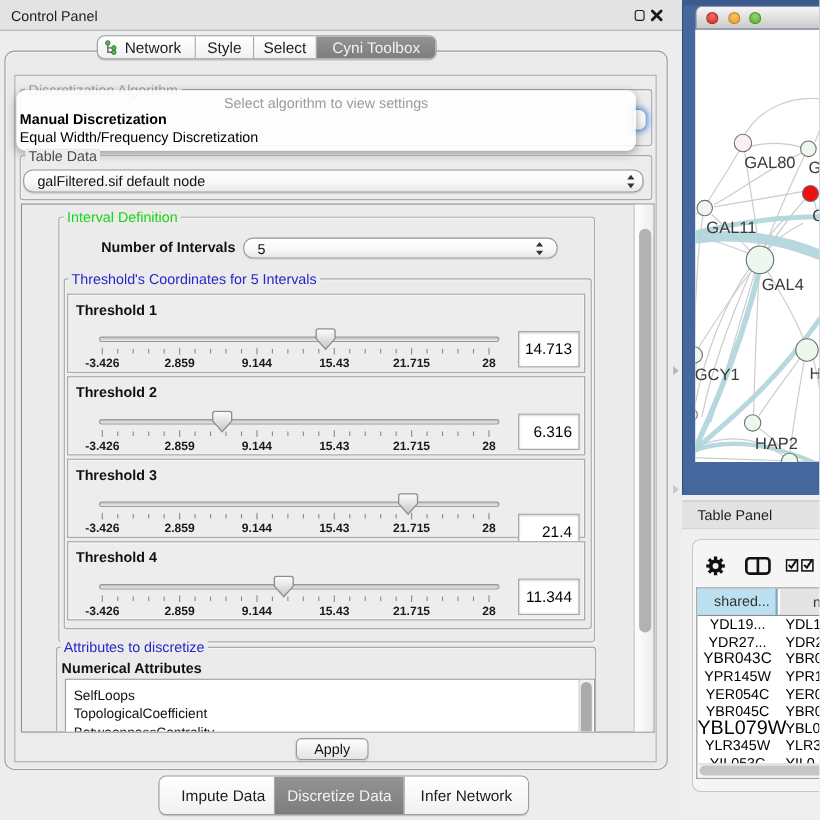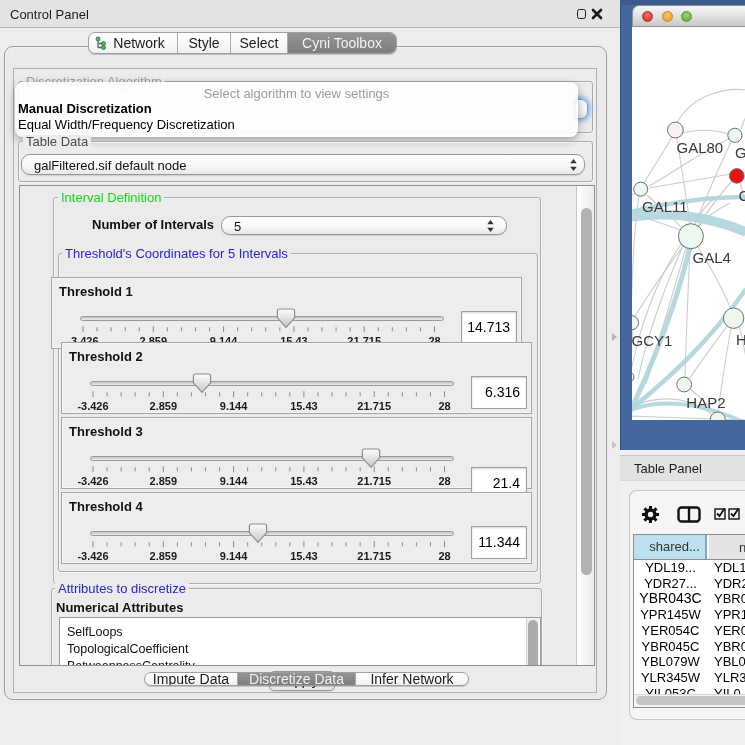--- a/index.html
+++ b/index.html
@@ -66,21 +66,21 @@
 <div class="abs" style="left:72px;top:31px;font-weight:bold;font-size:13px;color:#111;">Number of Intervals</div>
 <div class="combo" style="left:201px;top:30px;width:286px;height:19px;">
       <span class="ctext">5</span>
       <svg class="spin" style="right:11px;" viewBox="0 0 9 14">
         <path d="M1 5 L4.5 0.5 L8 5 Z" fill="#333"></path>
         <path d="M1 9 L4.5 13.5 L8 9 Z" fill="#333"></path>
       </svg>
     </div>
 <div class="tbox abs" style="left:38px;top:67px;width:480px;height:319px;"></div>
 <div class="ttl" style="left:42px;top:61px;color:#2626c9;">Threshold's Coordinates for 5 Intervals</div>
-<div class="thp" style="left:31px;top:81px;margin-top:10px;">
+<div class="thp" style="left:41px;top:81px;">
 <div class="thlab">Threshold 1</div>
 <div class="track"></div>
 <svg class="abs" style="left:29px;top:48px;" width="360" height="7" viewBox="0 0 360 7">
         <line x1="2.00" y1="0.2" x2="2.00" y2="6.2" stroke="#8a8a8a" stroke-width="1"></line>
         <line x1="16.06" y1="1.3" x2="16.06" y2="5.3" stroke="#8a8a8a" stroke-width="1"></line>
         <line x1="30.12" y1="1.3" x2="30.12" y2="5.3" stroke="#8a8a8a" stroke-width="1"></line>
         <line x1="44.18" y1="1.3" x2="44.18" y2="5.3" stroke="#8a8a8a" stroke-width="1"></line>
         <line x1="58.24" y1="1.3" x2="58.24" y2="5.3" stroke="#8a8a8a" stroke-width="1"></line>
         <line x1="72.30" y1="0.2" x2="72.30" y2="6.2" stroke="#8a8a8a" stroke-width="1"></line>
         <line x1="86.36" y1="1.3" x2="86.36" y2="5.3" stroke="#8a8a8a" stroke-width="1"></line>
@@ -272,21 +272,21 @@
 <div class="lrow" style="position:absolute;left:7px;top:7px;">SelfLoops</div>
 <div class="lrow" style="position:absolute;left:7px;top:24px;">TopologicalCoefficient</div>
 <div class="lrow" style="position:absolute;left:7px;top:41px;">BetweennessCentrality</div>
 <div style="position:absolute;right:1px;top:0;width:13px;height:58px;background:#f0f0f0;border-left:1px solid #cfcfcf;"></div>
 <div style="position:absolute;right:2px;top:2px;width:10px;height:56px;background:#ababab;border-radius:5px;"></div>
 </div>
 </div>
 <div class="abs" style="left:576px;top:186px;width:18px;height:479px;background:linear-gradient(to right,#ffffff,#ececec);border-left:1px solid #c6c6c6;"></div>
 <div class="abs" style="left:581px;top:208px;width:11px;height:367px;background:#b2b2b2;border-radius:5.5px;"></div>
 <div class="abs" style="left:269px;top:671px;width:66px;height:20px;border:1px solid #989898;border-radius:5px;background:linear-gradient(#ffffff,#e4e4e4);font-size:13px;color:#111;text-align:center;line-height:18px;box-shadow:0 1px 1px rgba(0,0,0,0.1);">Apply</div>
-<div class="abs seg" style="left:144px;top:672px;height:14px;">
+<div class="abs seg" style="left:144px;top:705px;height:36px;padding-left:12px;">
 <div style="width:93px;">Impute Data</div>
 <div class="sel" style="width:118px;">Discretize Data</div>
 <div style="width:112px;">Infer Network</div>
 </div>
 <div class="abs" style="left:612px;top:333px;width:0;height:0;border-top:4px solid transparent;border-bottom:4px solid transparent;border-left:5px solid #b5b5b5;"></div>
 <div class="abs" style="left:612px;top:441px;width:0;height:0;border-top:4px solid transparent;border-bottom:4px solid transparent;border-left:5px solid #c5c5c5;"></div>
 <div class="abs" style="left:620px;top:0;width:125px;height:450px;background:#44679e;border-left:1px solid #32507f;"></div>
 <div class="abs" style="left:620px;top:0;width:125px;height:5px;background:#3c5a8d;"></div>
 <div class="abs" style="left:632px;top:5px;width:113px;height:22px;background:linear-gradient(#f7f7f7,#c9c9c9);border:1px solid #8f8f8f;border-right:none;border-top-left-radius:7px;"></div>
 <div class="abs" style="left:642.0px;top:10.5px;width:11px;height:11px;border-radius:50%;background:radial-gradient(circle at 50% 32%, #f4726b, #dc3c34 70%);border:1px solid #a83228;"></div>
@@ -387,20 +387,20 @@
 <div class="abs" style="left:0;top:40.7px;width:73px;height:15.7px;font-size:13px;color:#000;text-align:center;line-height:15.7px;">YDR27...</div>
 <div class="abs" style="left:80px;top:40.7px;width:40px;height:15.7px;font-size:13px;color:#000;line-height:15.7px;">YDR2</div>
 <div class="abs" style="left:0;top:56.4px;width:73px;height:15.7px;font-size:14px;color:#000;text-align:center;line-height:15.7px;">YBR043C</div>
 <div class="abs" style="left:80px;top:56.4px;width:40px;height:15.7px;font-size:13px;color:#000;line-height:15.7px;">YBR0</div>
 <div class="abs" style="left:0;top:72.1px;width:73px;height:15.7px;font-size:13px;color:#000;text-align:center;line-height:15.7px;">YPR145W</div>
 <div class="abs" style="left:80px;top:72.1px;width:40px;height:15.7px;font-size:13px;color:#000;line-height:15.7px;">YPR1</div>
 <div class="abs" style="left:0;top:87.8px;width:73px;height:15.7px;font-size:13px;color:#000;text-align:center;line-height:15.7px;">YER054C</div>
 <div class="abs" style="left:80px;top:87.8px;width:40px;height:15.7px;font-size:13px;color:#000;line-height:15.7px;">YER0</div>
 <div class="abs" style="left:0;top:103.5px;width:73px;height:15.7px;font-size:13px;color:#000;text-align:center;line-height:15.7px;">YBR045C</div>
 <div class="abs" style="left:80px;top:103.5px;width:40px;height:15.7px;font-size:13px;color:#000;line-height:15.7px;">YBR0</div>
-<div class="abs" style="left:0;top:119.2px;width:73px;height:15.7px;font-size:13px;color:#000;text-align:center;line-height:15.7px;">YBL079W</div>
+<div class="abs" style="left:0;top:119.2px;width:73px;height:15.7px;font-size:18px;color:#000;text-align:center;line-height:15.7px;">YBL079W</div>
 <div class="abs" style="left:80px;top:119.2px;width:40px;height:15.7px;font-size:13px;color:#000;line-height:15.7px;">YBL0</div>
 <div class="abs" style="left:0;top:134.9px;width:73px;height:15.7px;font-size:13px;color:#000;text-align:center;line-height:15.7px;">YLR345W</div>
 <div class="abs" style="left:80px;top:134.9px;width:40px;height:15.7px;font-size:13px;color:#000;line-height:15.7px;">YLR3</div>
 <div class="abs" style="left:0;top:150.6px;width:73px;height:15.7px;font-size:13px;color:#000;text-align:center;line-height:15.7px;">YIL053C</div>
 <div class="abs" style="left:80px;top:150.6px;width:40px;height:15.7px;font-size:13px;color:#000;line-height:15.7px;">YIL0</div>
 <div class="abs" style="left:0;top:159px;width:112px;height:14px;background:#f4f4f4;border-top:1px solid #d8d8d8;"></div>
 <div class="abs" style="left:2px;top:161px;width:115px;height:9px;background:#c6c6c6;border-radius:4.5px;"></div>
 </div>
 </body></html>

